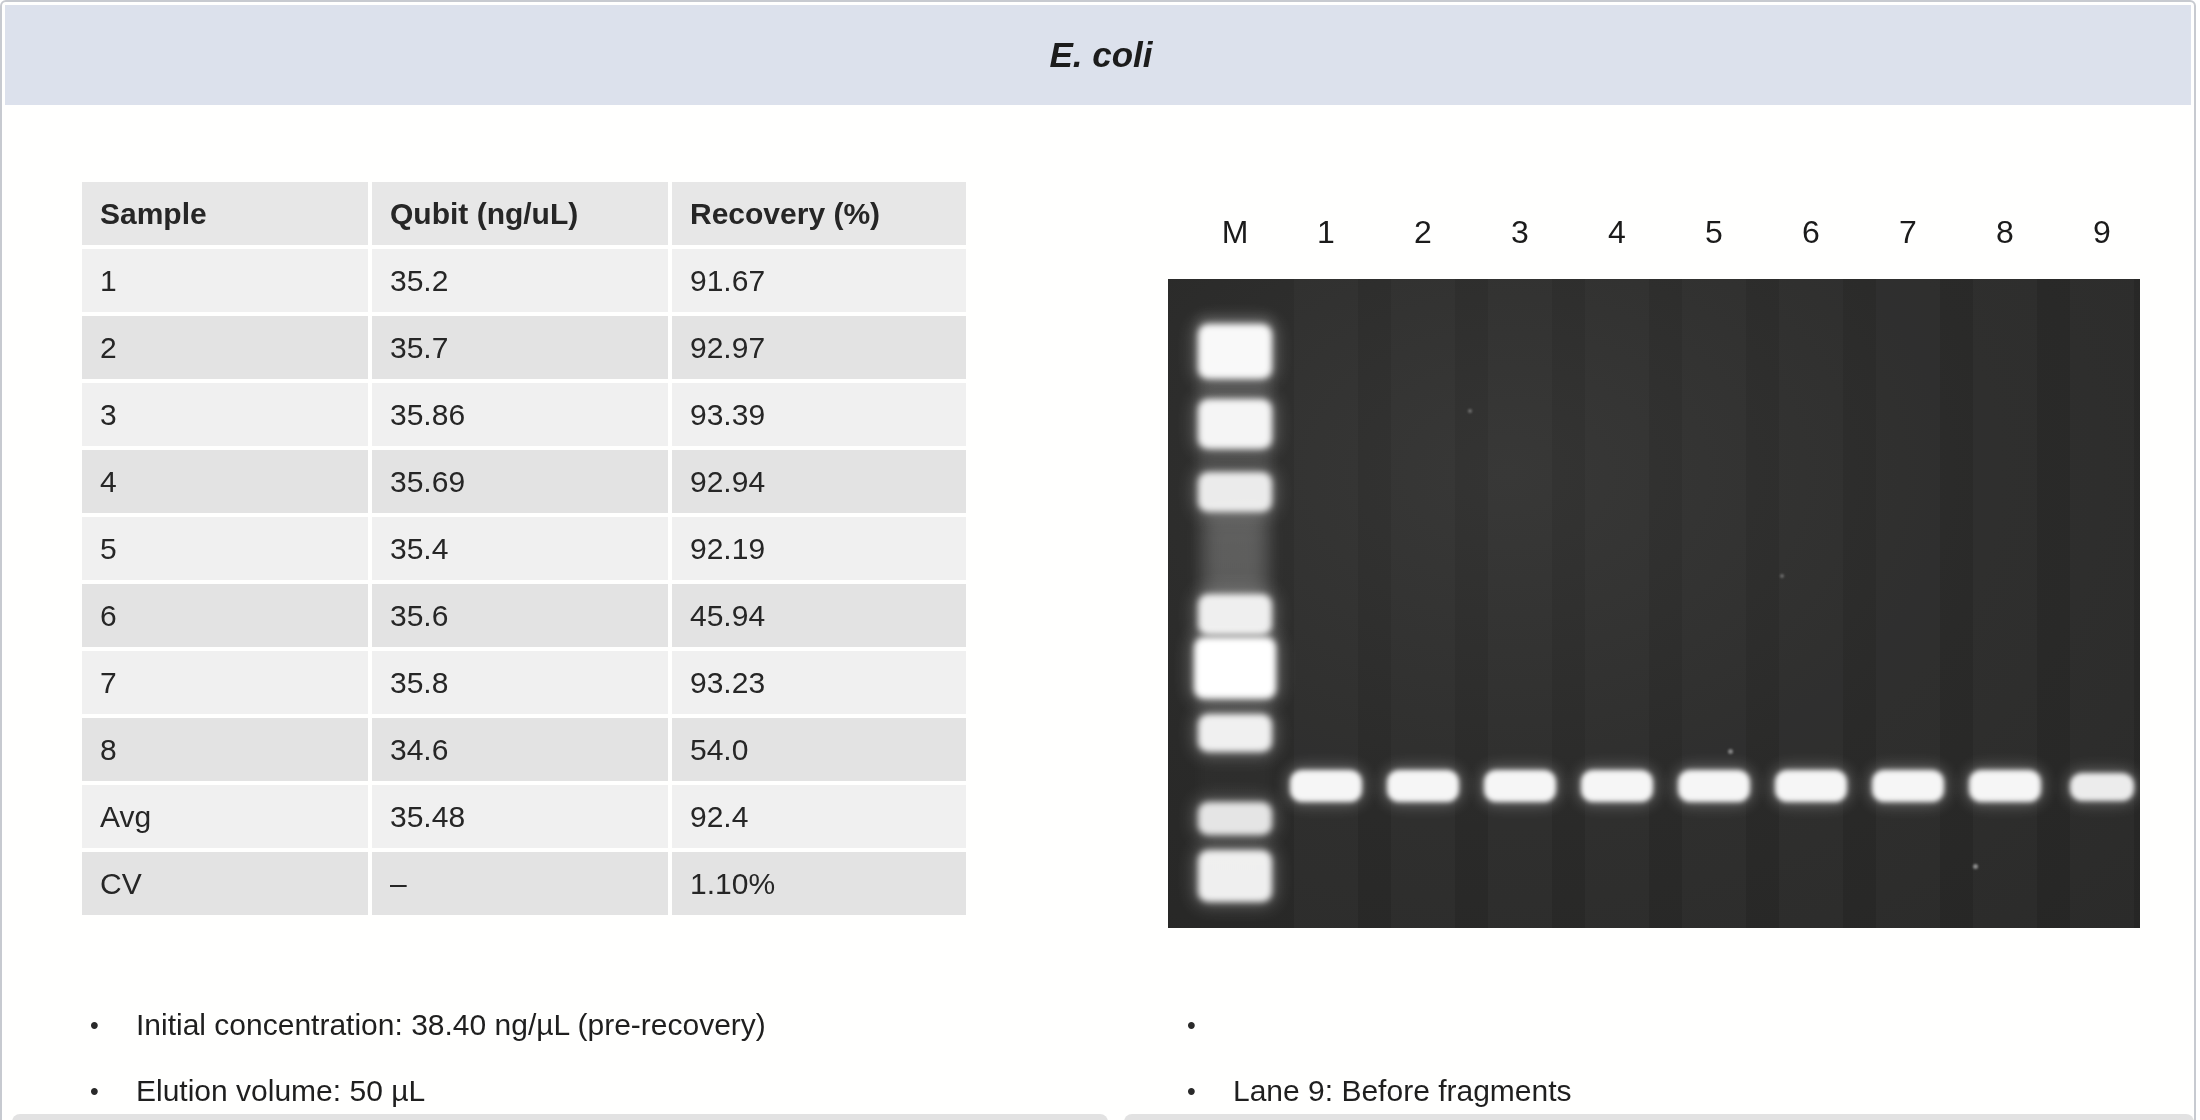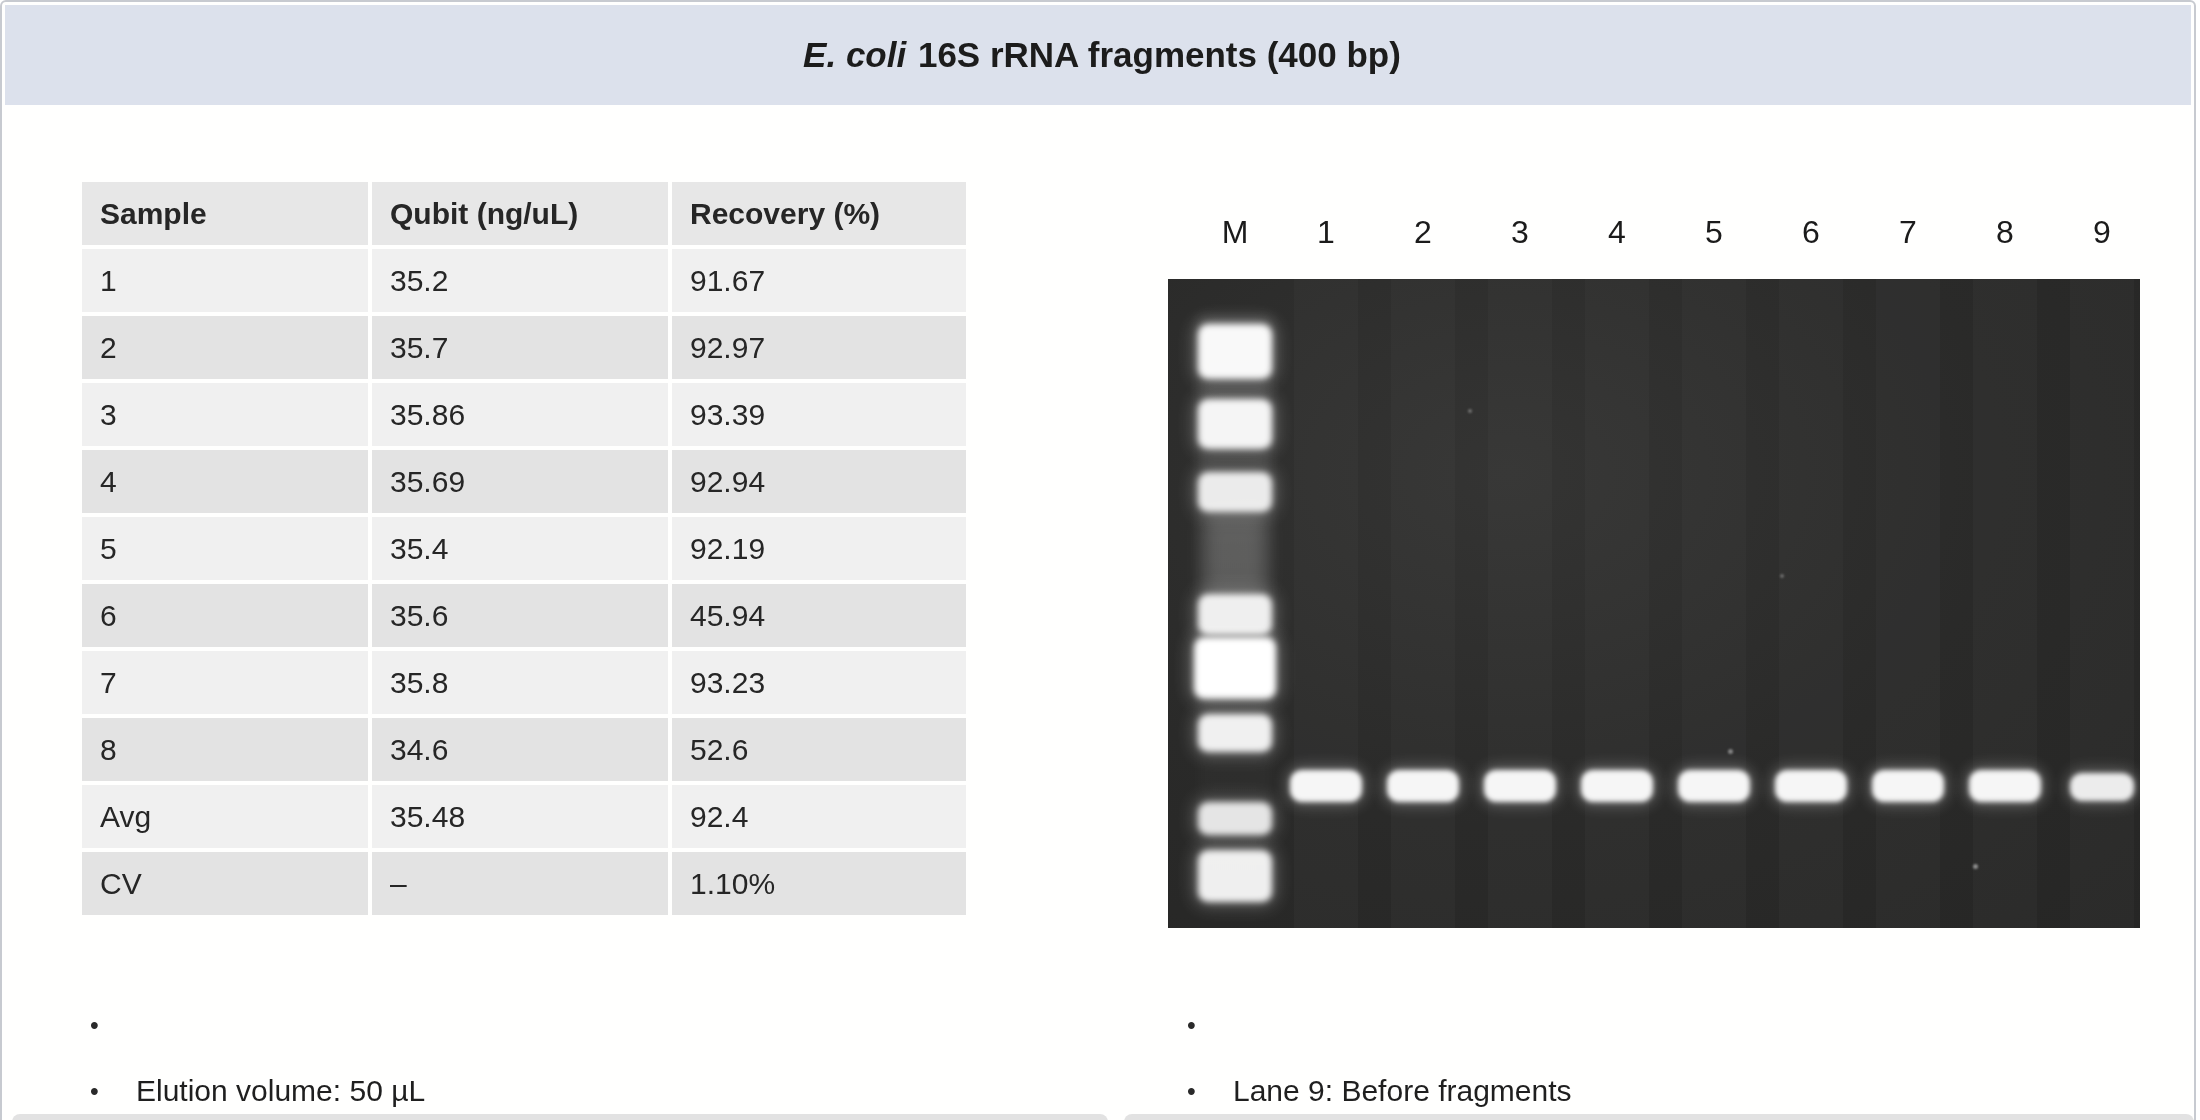--- a/index.html
+++ b/index.html
@@ -88,21 +88,21 @@
     background:var(--strip,#e2e2e2);
     border-radius:8px 8px 0 0;
   }
 </style>
 </head>
 <body>
 
 <div class="card">
 
   <div class="title-bar">
-    <span class="title-italic">E. coli</span><span> 16S rRNA fragments (400 bp)</span>
+    <span class="title-italic">E. coli</span>
   </div>
 
   <div class="table-wrap">
     <table>
       <thead>
         <tr id="thead-row">
             <th>Sample</th>
             <th>Qubit (ng/uL)</th>
             <th>Recovery (%)</th>
           </tr>
@@ -139,39 +139,40 @@
             <td>45.94</td>
           </tr>
           <tr class="light">
             <td>7</td>
             <td>35.8</td>
             <td>93.23</td>
           </tr>
           <tr class="dark">
             <td>8</td>
             <td>34.6</td>
-            <td>52.6</td>
+            <td>54.0</td>
           </tr>
           <tr class="light">
             <td>Avg</td>
             <td>35.48</td>
             <td>92.4</td>
           </tr>
           <tr class="dark">
             <td>CV</td>
             <td>–</td>
             <td>1.10%</td>
           </tr>
         </tbody>
     </table>
   </div>
 
   <ul class="notes notes-left" id="notes-left">
       <li>
         <span class="bullet">•</span>
+        <span>Initial concentration: 38.40 ng/µL (pre-recovery)</span>
       </li>
       <li>
         <span class="bullet">•</span>
         <span>Elution volume: 50 µL</span>
       </li>
     </ul>
 
   <div class="gel-labels" id="gel-labels">
       <span style="left: 1233px;">M</span>
       <span style="left: 1324px;">1</span>

